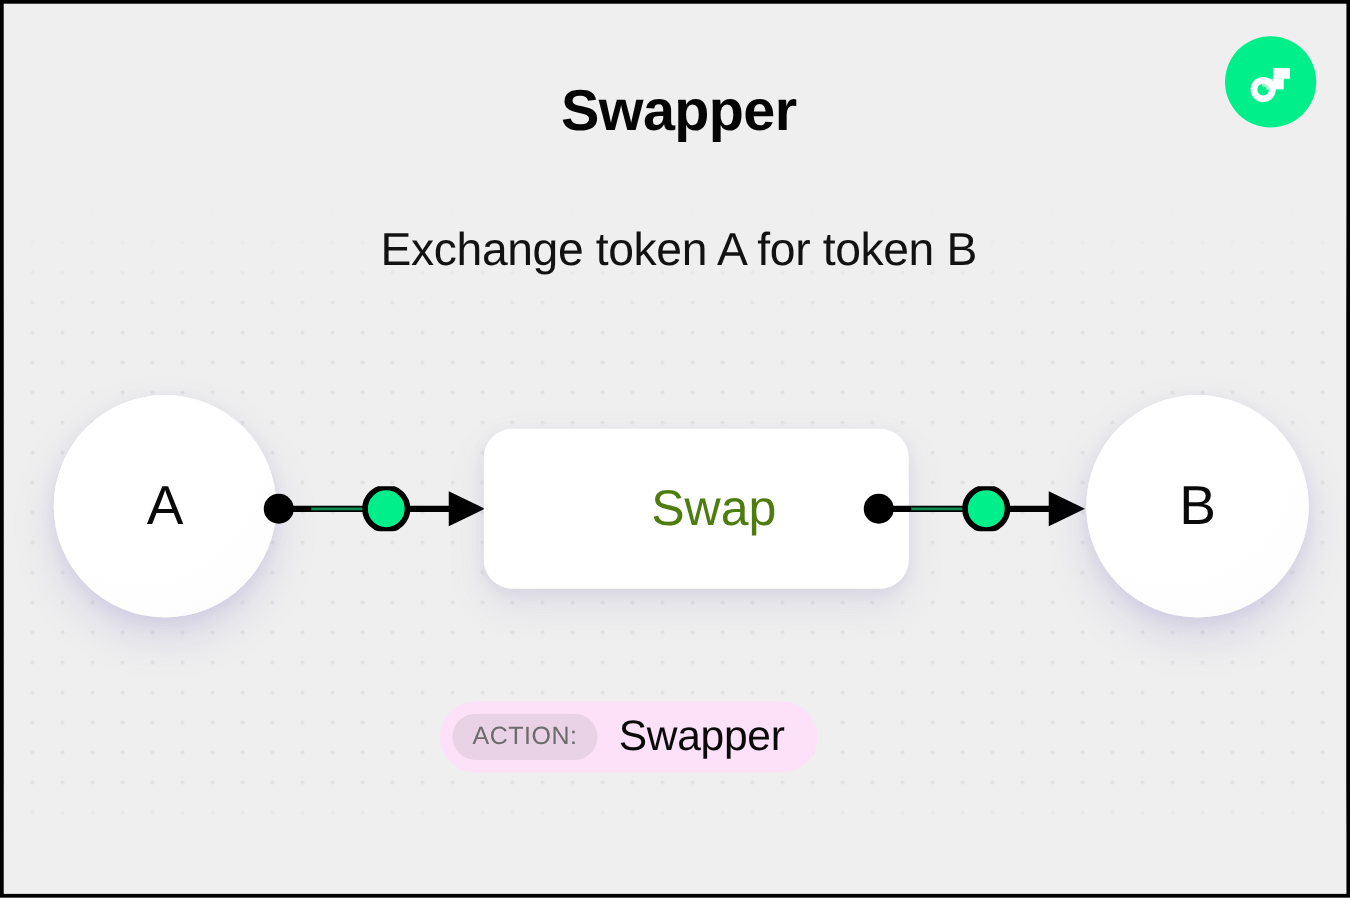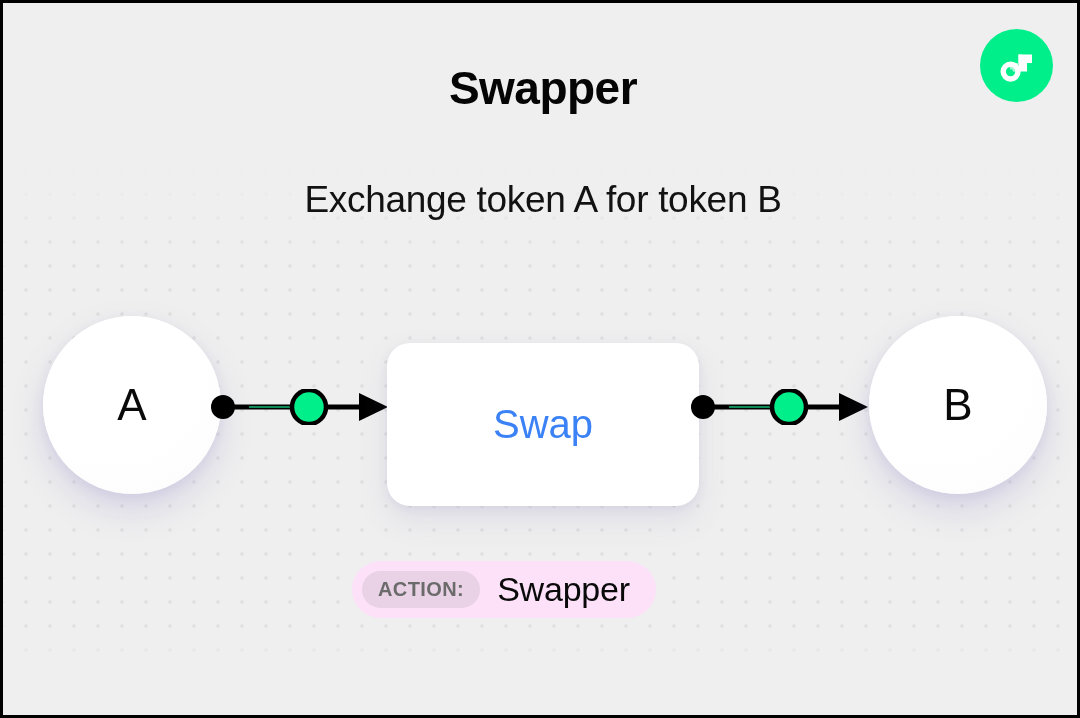--- a/index.html
+++ b/index.html
@@ -100,31 +100,32 @@
   }
   .node-a { left: 40px; top: 313px; }
   .node-b { left: 866px; top: 313px; }
 
   
   .swap-card {
     position: absolute;
     left: 384px;
     top: 340px;
     width: 312px;
-    height: 163px;
+    height: 128px;
     border-radius: 23px;
     background: #ffffff;
     box-shadow:
       0 14px 30px rgba(120,110,180,0.13),
       0 3px 10px rgba(120,115,170,0.10);
     display: flex;
     align-items: center;
     justify-content: center;
     font-size: 40px;
-    color: #3b82f6;
+    color: #4d7c0f;
+    padding-left: 28px;
   }
 
   
   .connector {
     position: absolute;
     top: 386px;
     height: 36px;
   }
   .conn-left  { left: 206px; width: 180px; }
   .conn-right { left: 686px; width: 180px; }
@@ -145,21 +146,21 @@
   }
   .action-chip {
     height: 37px;
     padding: 0 16px;
     border-radius: 19px;
     background: #e9d2e6;
     display: flex;
     align-items: center;
     justify-content: center;
     font-size: 20px;
-    font-weight: bold;
+    font-weight: normal;
     letter-spacing: 0.4px;
     color: #6b6b6b;
   }
   .action-value {
     font-size: 34px;
     color: #0a0a0a;
     letter-spacing: -0.2px;
   }
 </style>
 </head>

